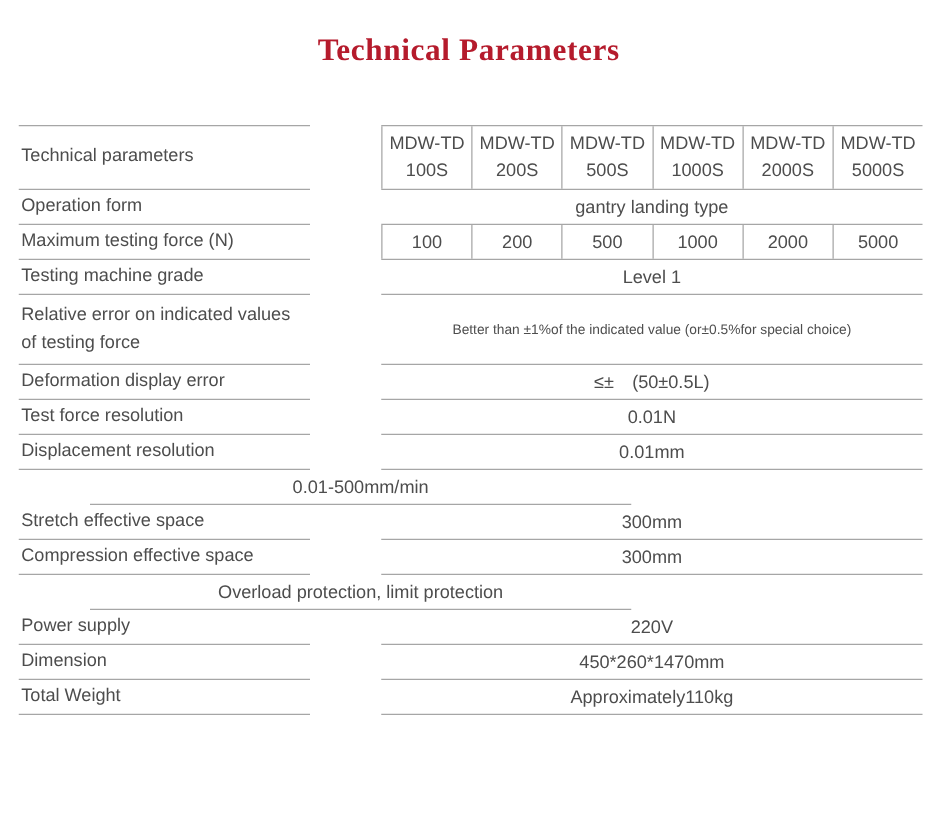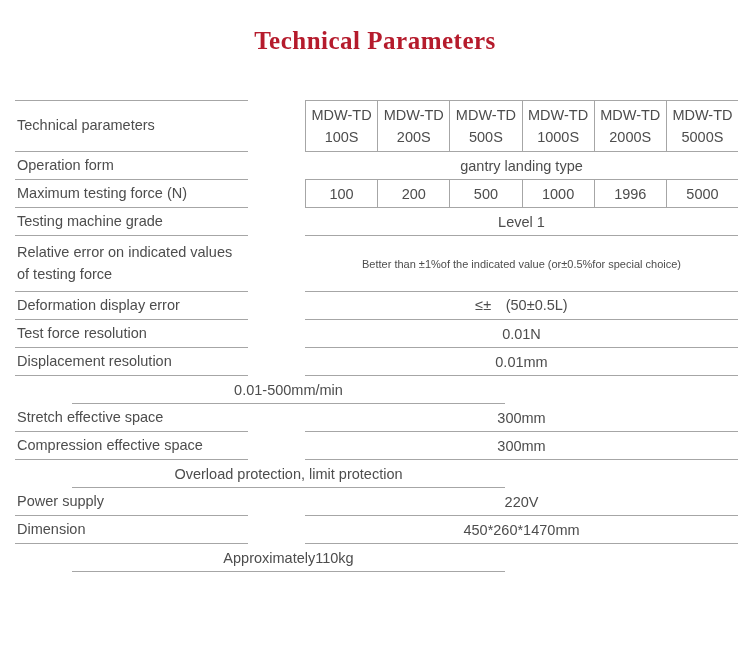--- a/index.html
+++ b/index.html
@@ -121,21 +121,21 @@
         </div>
       </div>
       <div class="row">
         <div class="cell-label">Maximum testing force (N)</div>
         <div class="gap"></div>
         <div class="values">
           <div class="vcell">100</div>
           <div class="vcell">200</div>
           <div class="vcell">500</div>
           <div class="vcell">1000</div>
-          <div class="vcell">1996</div>
+          <div class="vcell">2000</div>
           <div class="vcell">5000</div>
         </div>
       </div>
       <div class="row">
         <div class="cell-label">Testing machine grade</div>
         <div class="gap"></div>
         <div class="values">
           <div class="vspan">Level 1</div>
         </div>
       </div>
@@ -201,19 +201,20 @@
         </div>
       </div>
       <div class="row">
         <div class="cell-label">Dimension</div>
         <div class="gap"></div>
         <div class="values">
           <div class="vspan">450*260*1470mm</div>
         </div>
       </div>
       <div class="row">
+        <div class="cell-label">Total Weight</div>
         <div class="gap"></div>
         <div class="values">
           <div class="vspan">Approximately110kg</div>
         </div>
       </div>
     </div>
 </div>
 
 </body></html>

